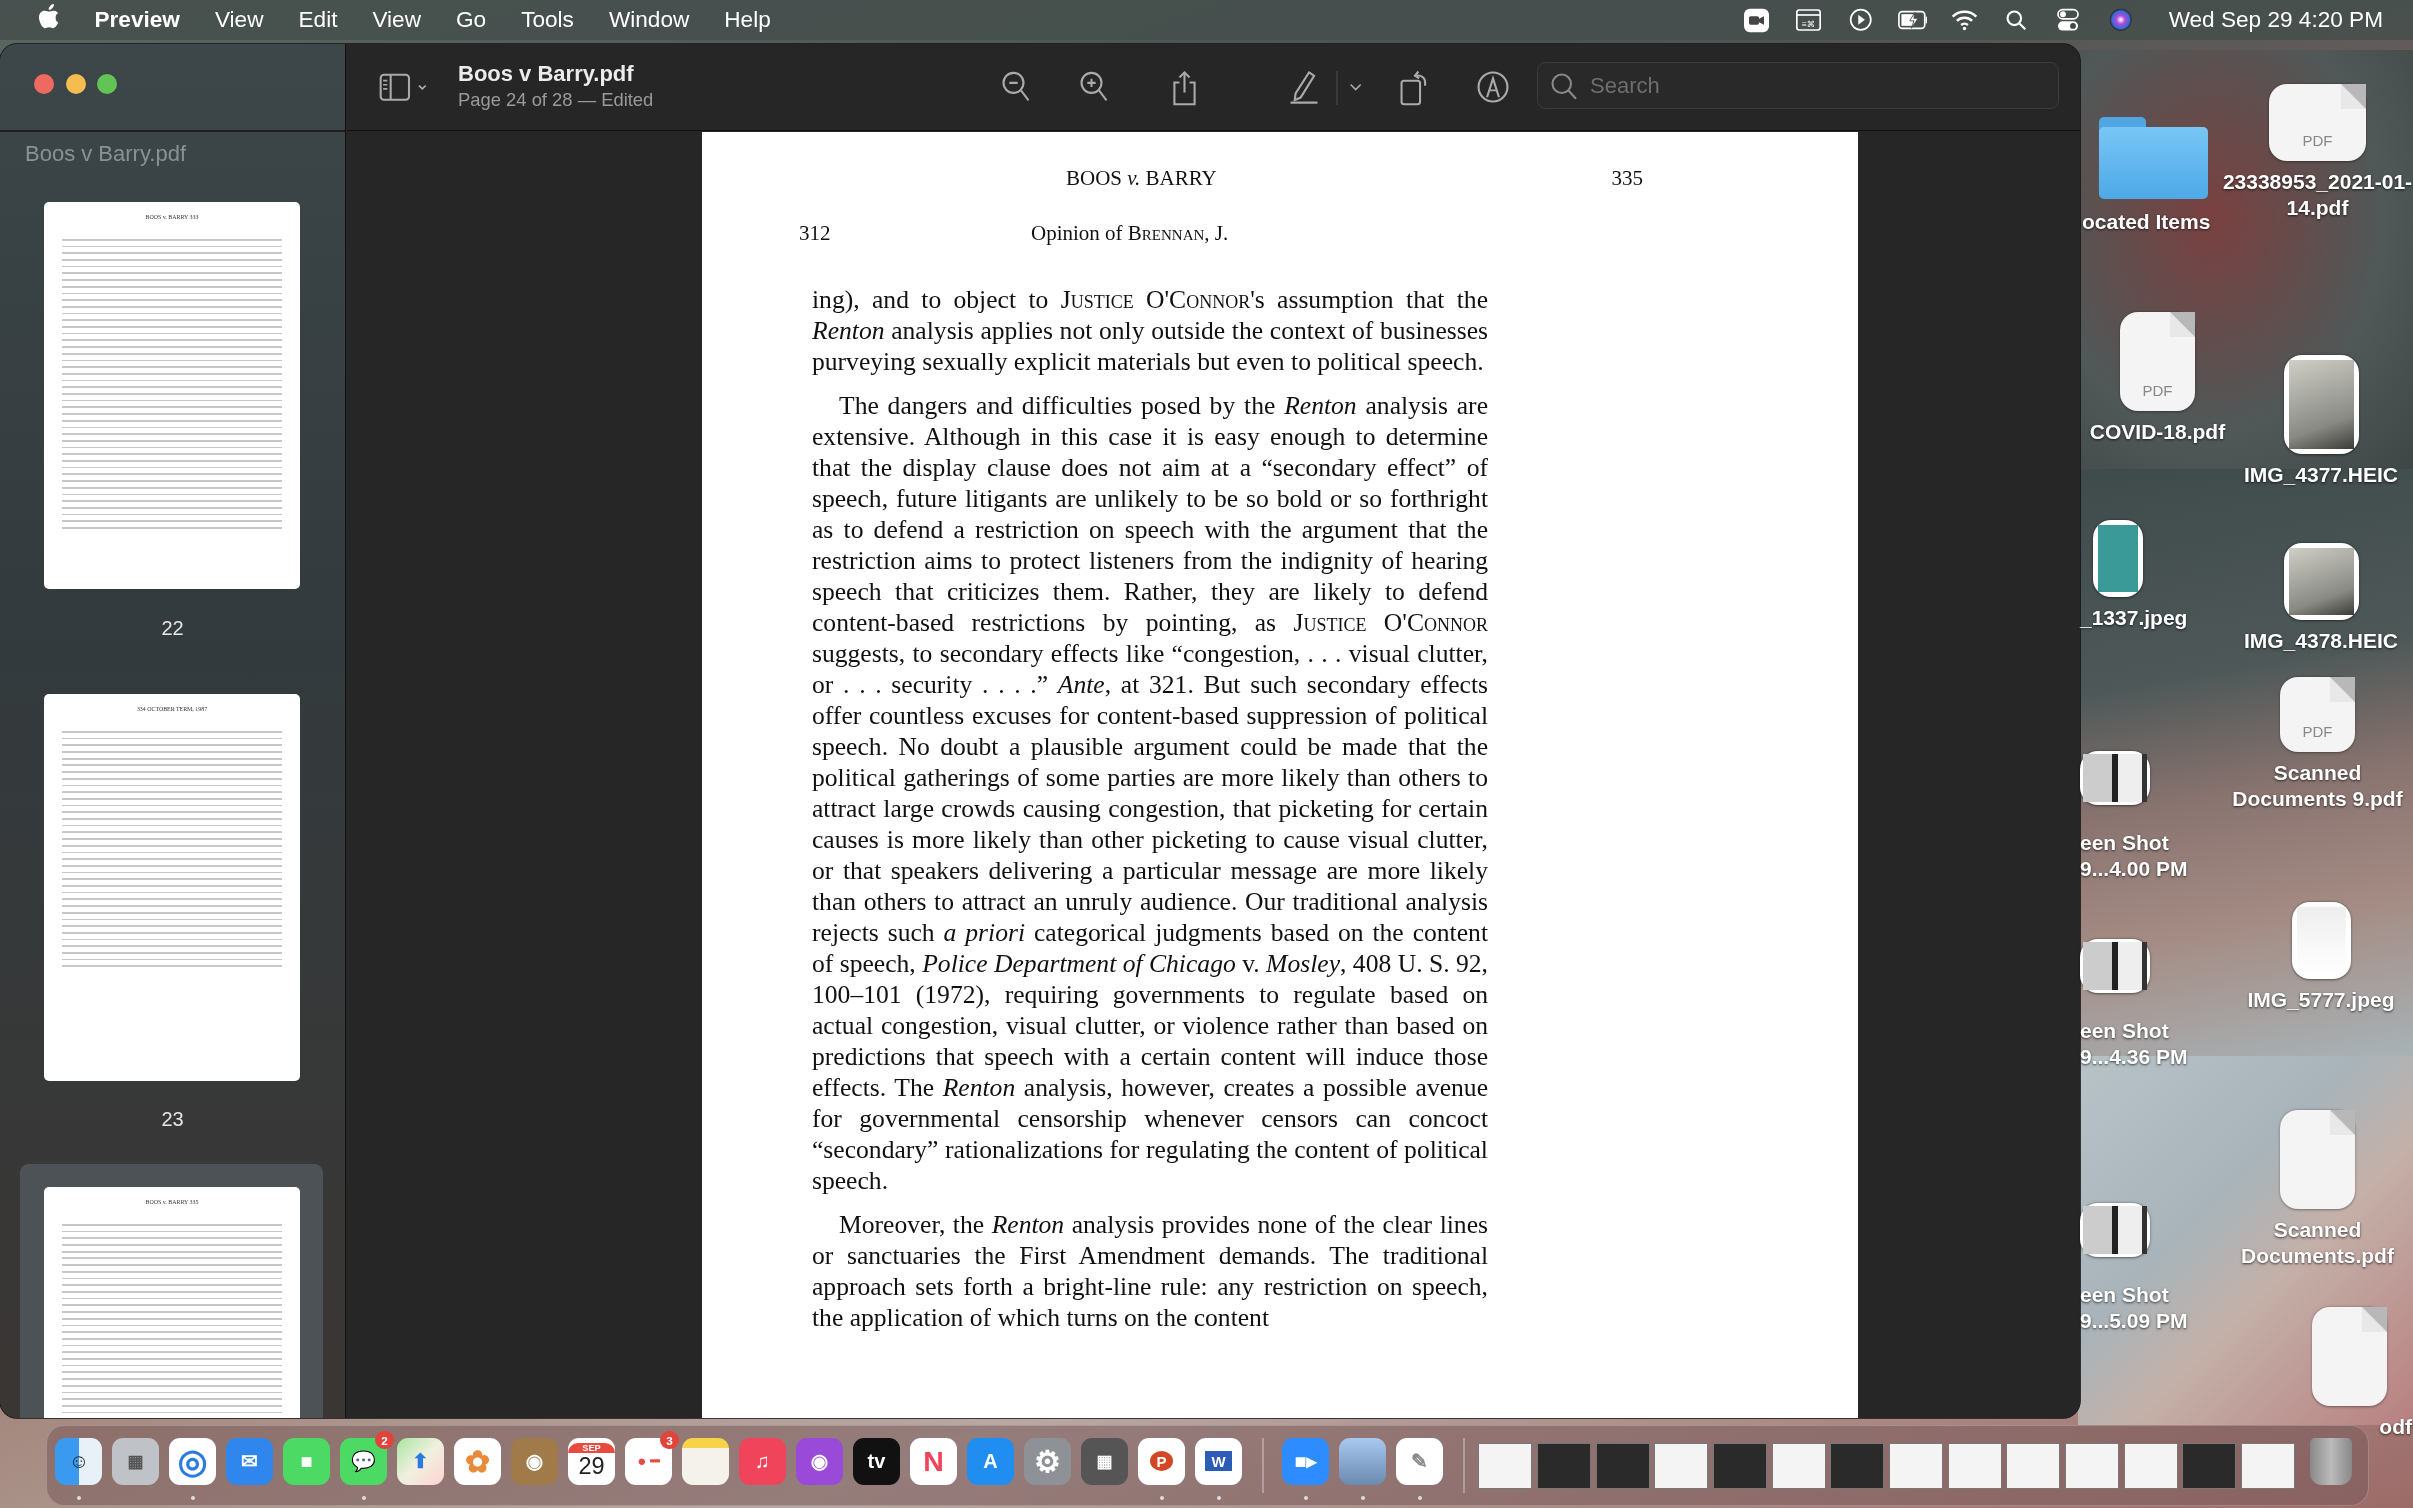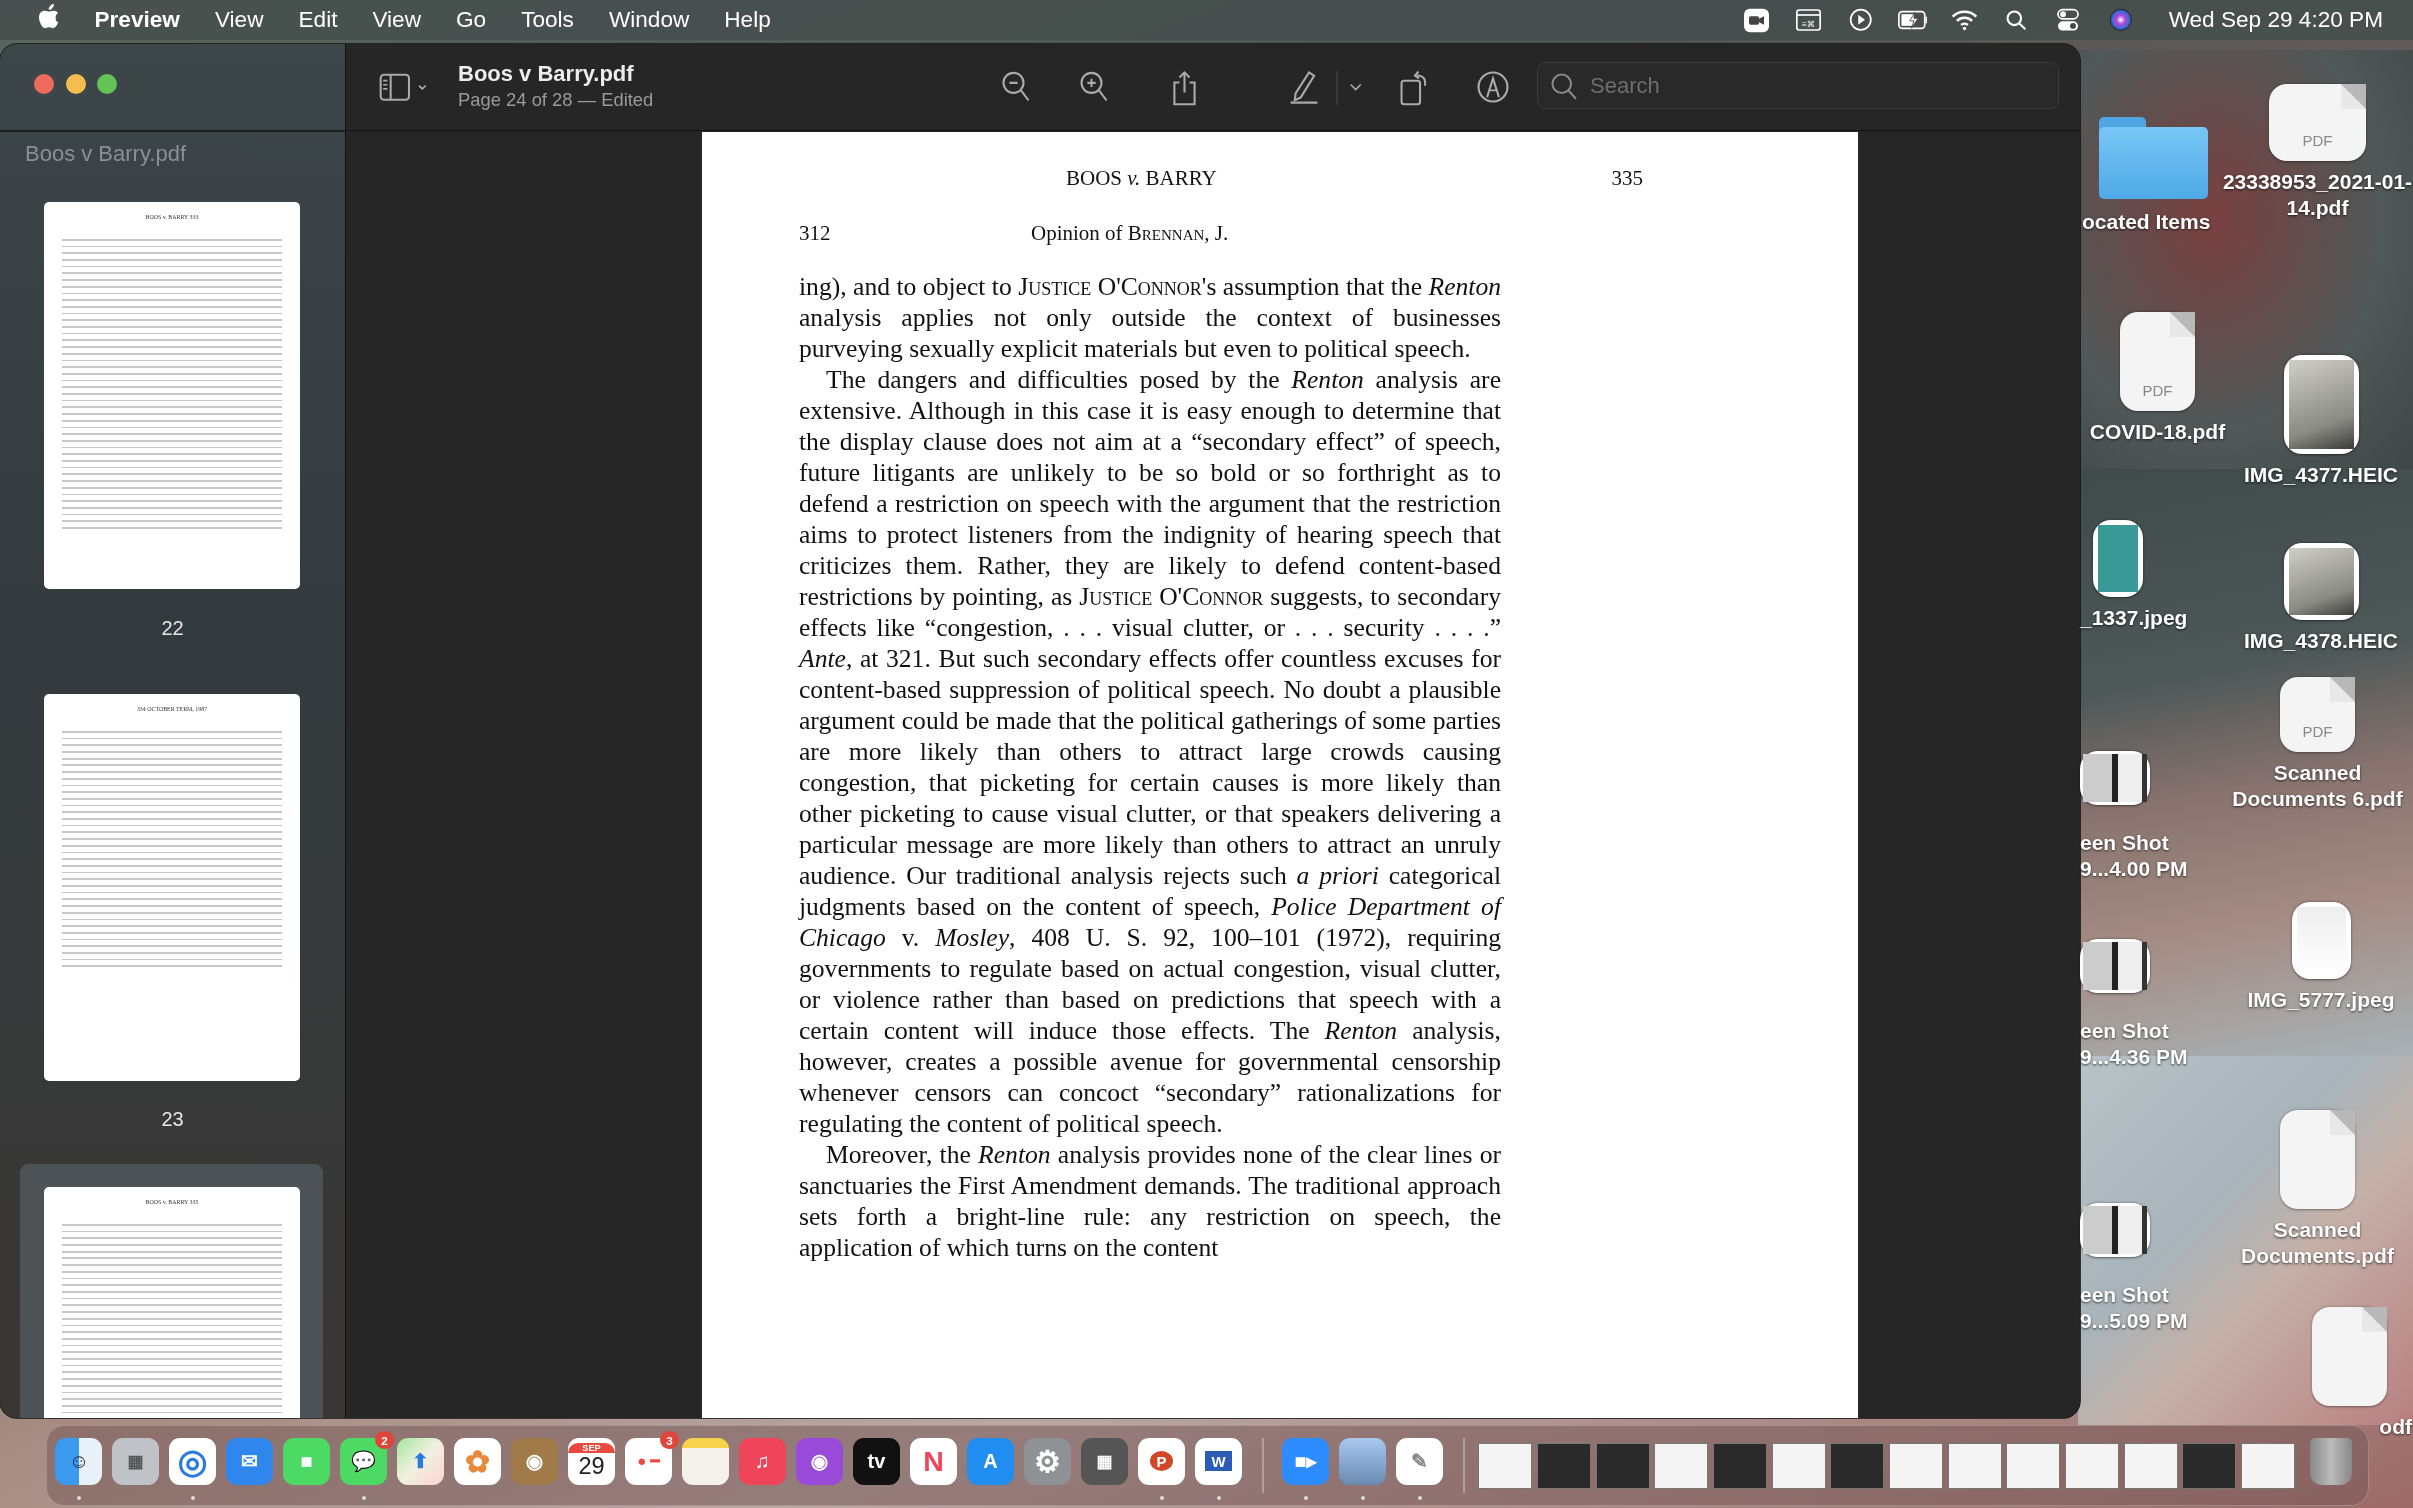--- a/index.html
+++ b/index.html
@@ -41,21 +41,21 @@
   
   .content{position:absolute;left:347px;top:88px;right:0;bottom:0;background:#262626;overflow:hidden;}
   .page{position:absolute;left:355px;top:0;width:1156px;height:1341px;background:#fff;font-family:"Liberation Serif",serif;color:#111;}
   .running{position:absolute;top:34px;left:0;width:100%;font-size:21px;}
   .running .t{position:absolute;left:364px;}
   .running .n{position:absolute;right:215px;}
   .running2{position:absolute;top:89px;left:0;width:100%;font-size:21px;}
   .running2 .n{position:absolute;left:97px;}
   .running2 .t{position:absolute;left:329px;}
   .body{position:absolute;left:97px;top:139px;width:702px;font-size:25.6px;line-height:31px;text-align:justify;}
-  .body p{margin:0;text-indent:0;}
+  .body p{margin:13px;text-indent:0;}
   .body p.ind{text-indent:27px;}
   .sc{font-variant:small-caps;}
   
   .dicon{position:absolute;text-align:center;color:#fff;font-weight:bold;font-size:21px;line-height:26px;text-shadow:0 0.8px 2.5px rgba(0,0,0,.7);}
   .dicon .img{margin:0 auto 8.4px auto;border-radius:18px;}
   .pdfdoc{width:94px;height:117px;background:#f4f4f4;border-radius:3.4px;position:relative;box-shadow:0 0.8px 2.5px rgba(0,0,0,.4);}
   .pdfdoc:after{content:"";position:absolute;right:0;top:0;border-style:solid;border-width:0 25px 25px 0;border-color:transparent #b8b8b8 #e8e8e8 transparent;}
   .pdfdoc .lbl{position:absolute;bottom:6.7px;left:0;right:0;text-align:center;color:#888;font-size:15px;font-weight:normal;text-shadow:none;}
   .photo{width:70px;height:94px;background:#fff;padding:5px;box-sizing:border-box;box-shadow:0 0.8px 2.5px rgba(0,0,0,.5);}
   .photo .inner{width:100%;height:100%;background:linear-gradient(160deg,#cfcfc8,#8a8a84 70%,#3a3a38);}
@@ -315,21 +315,21 @@
 <div class="dicon" style="left:2229px;top:543px;width:184px">
   <div class="img photo" style="width:75px;height:77px">
       <div class="inner"></div>
     </div>
   <div>IMG_4378.HEIC</div>
 </div>
 <div class="dicon" style="left:2221px;top:677px;width:193px">
   <div class="img pdfdoc" style="width:75px;height:75px">
       <div class="lbl">PDF</div>
     </div>
-  <div>Scanned Documents 6.pdf</div>
+  <div>Scanned Documents 9.pdf</div>
 </div>
 <div class="dicon" style="left:2080px;top:751px;width:134px;text-align:left">
   <div class="img shot" style="margin-left:0">
       <div class="inner"></div>
     </div>
   <div style="margin-top:25px">een Shot 9...4.00 PM</div>
 </div>
 <div class="dicon" style="left:2229px;top:902px;width:184px">
   <div class="img photo" style="width:59px;height:77px">
       <div class="inner" style="background:linear-gradient(#eee,#fff)"></div>

